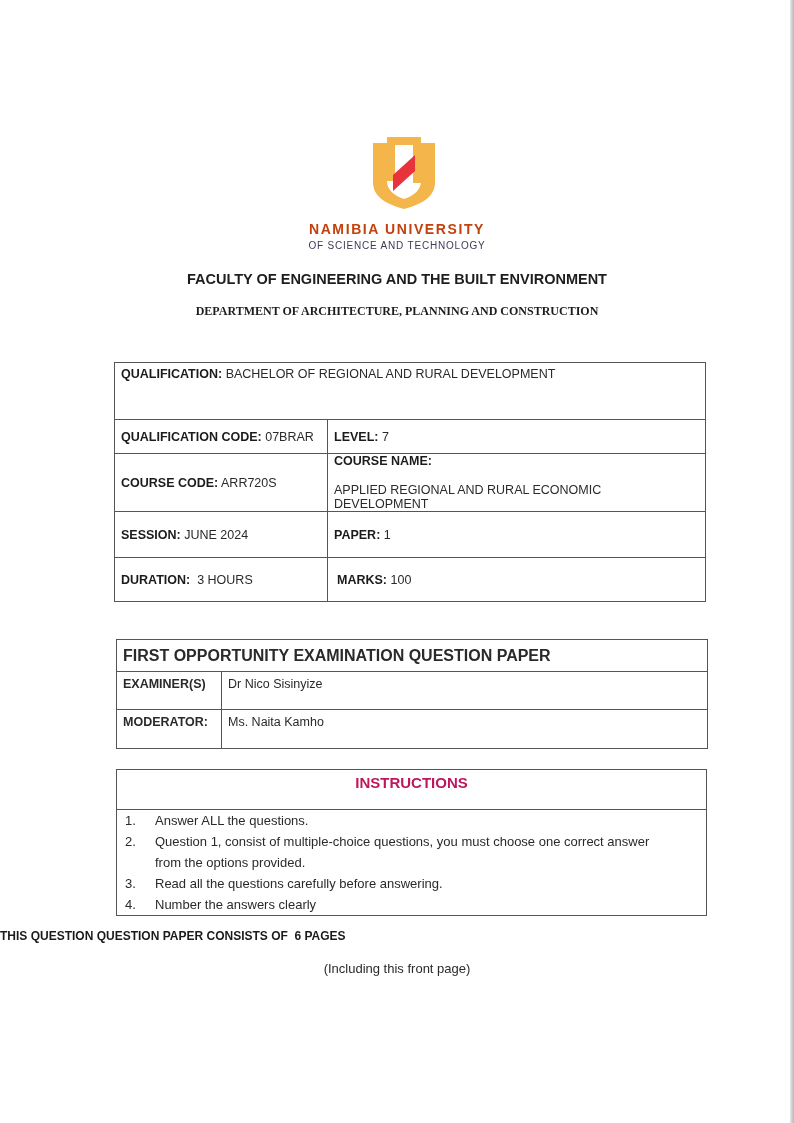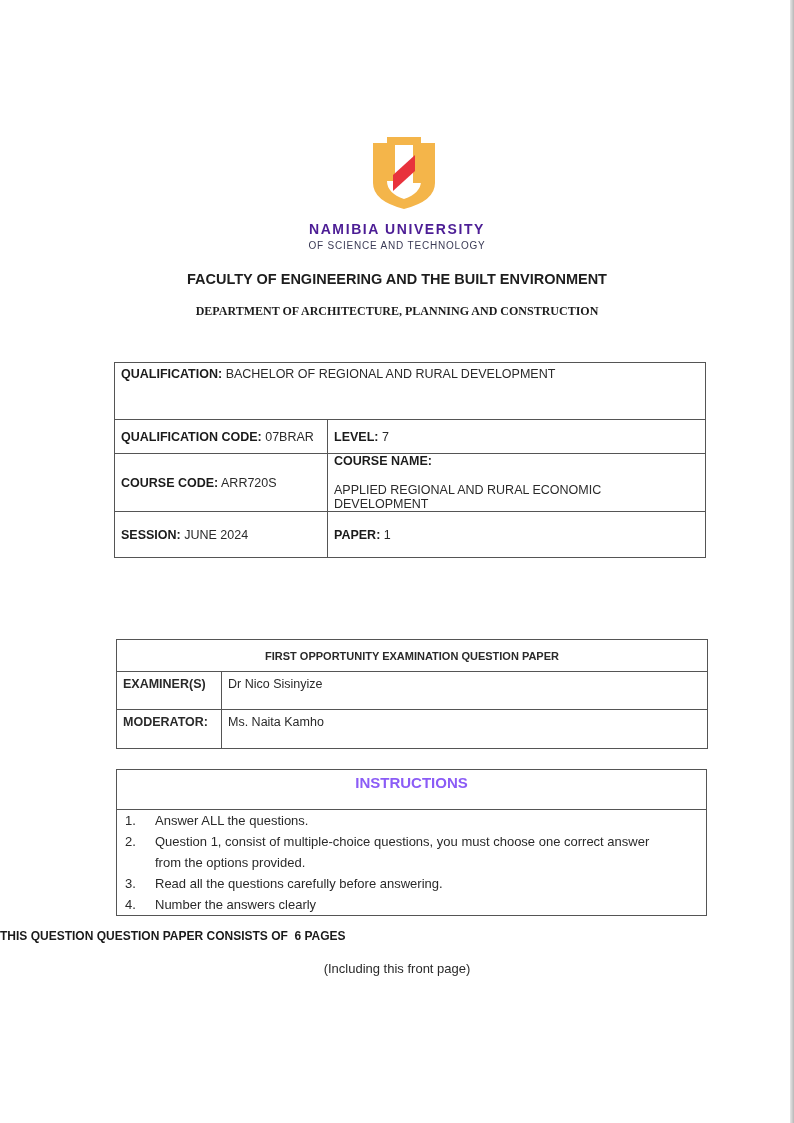--- a/index.html
+++ b/index.html
@@ -3,47 +3,47 @@
 <meta charset="utf-8">
 <style>
   html, body { margin: 0; padding: 0; }
   body {
     width: 794px; height: 1123px; background: #ffffff; position: relative; overflow: hidden;
     font-family: "Liberation Sans", sans-serif; color: #222;
   }
   .page-edge { position: absolute; right: 0; top: 0; width: 4px; height: 100%; background: linear-gradient(to right, #e8e8e8, #b8b8b8); }
   .logo { position: absolute; left: 369px; top: 135px; width: 70px; height: 76px; }
   .uni-name { position: absolute; left: 0; width: 794px; text-align: center; }
-  .uni-name .l1 { position: absolute; top: 221px; width: 100%; text-align: center; font-size: 14px; letter-spacing: 1.6px; color: #4c1d95; font-weight: bold; }
+  .uni-name .l1 { position: absolute; top: 221px; width: 100%; text-align: center; font-size: 14px; letter-spacing: 1.6px; color: #c2410c; font-weight: bold; }
   .uni-name .l2 { position: absolute; top: 240px; width: 100%; text-align: center; font-size: 10px; letter-spacing: 0.8px; color: #3a3a55; }
   .faculty { position: absolute; top: 271px; width: 794px; text-align: center; font-size: 14.5px; font-weight: bold; color: #1d1d1d; }
   .dept { position: absolute; top: 304px; width: 794px; text-align: center; font-size: 12px; font-weight: bold; color: #1d1d1d; font-family: Liberation Serif, serif; }
 
   table { border-collapse: collapse; position: absolute; font-size: 12.5px; color: #2a2a2a; border-radius: 30px; }
   td { border: 1px solid #555; padding: 0 6px; vertical-align: middle; }
   b { font-weight: bold; color: #1b1b1b; }
 
   #qual-table { left: 114px; top: 362px; width: 592px; }
   #qual-table td { }
   .r1 td { height: 52px; vertical-align: top; padding-top: 4px; }
   .r2 td { height: 33px; }
   .r3 td { height: 54px; }
   .r4 td { height: 45px; margin-left: 12px; }
   .r5 td { height: 43px; }
   .col1 { width: 200px; }
   .cname-l1 { display: block; margin-bottom: 15px; }
 
   #exam-table { left: 116px; top: 639px; width: 592px; }
-  .e1 td { height: 31px; text-align: center; font-size: 11px; font-weight: bold; }
+  .e1 td { height: 31px; font-size: 16px; font-weight: bold; }
   .e2 td { height: 32px; vertical-align: top; padding-top: 5px; }
   .e3 td { height: 33px; vertical-align: top; padding-top: 5px; }
   .ecol1 { width: 92px; font-weight: bold; }
 
   #instr-box { position: absolute; left: 116px; top: 769px; width: 589px; border: 1px solid #555; }
-  .instr-head { height: 38px; border-bottom: 1px solid #555; text-align: center; font-size: 15px; font-weight: bold; line-height: 24px; padding-top: 1px; color: #8b5cf6; }
+  .instr-head { height: 38px; border-bottom: 1px solid #555; text-align: center; font-size: 15px; font-weight: bold; line-height: 24px; padding-top: 1px; color: #be185d; }
   .instr-list { margin: 0; padding: 0; list-style: none; font-size: 13px; color: #2a2a2a; }
   .instr-list li { display: flex; line-height: 21px; }
   .instr-list .num { width: 30px; padding-left: 8px; flex: none; }
 
   .pages-note { position: absolute; top: 929px; width: 794px; text-align: left; font-size: 12px; font-weight: bold; color: #1b1b1b; }
   .incl-note { position: absolute; top: 961px; width: 794px; text-align: center; font-size: 13px; color: #2a2a2a; }
 </style>
 </head>
 <body>
 
@@ -88,20 +88,28 @@
     </td>
   </tr>
   <tr class="r4">
     <td class="col1">
       <b>SESSION:</b><span> JUNE 2024</span>
     </td>
     <td>
       <b>PAPER:</b><span> 1</span>
     </td>
   </tr>
+  <tr class="r5">
+    <td class="col1">
+      <b>DURATION:</b><span style="white-space:pre">  3 HOURS</span>
+    </td>
+    <td style="padding-left:9px">
+      <b>MARKS:</b><span> 100</span>
+    </td>
+  </tr>
 </tbody>
   </table>
 
 <table id="exam-table">
   <tbody>
       <tr class="e1">
     <td colspan="2">FIRST OPPORTUNITY EXAMINATION QUESTION PAPER</td>
   </tr>
   <tr class="e2">
     <td class="ecol1">EXAMINER(S)</td>

